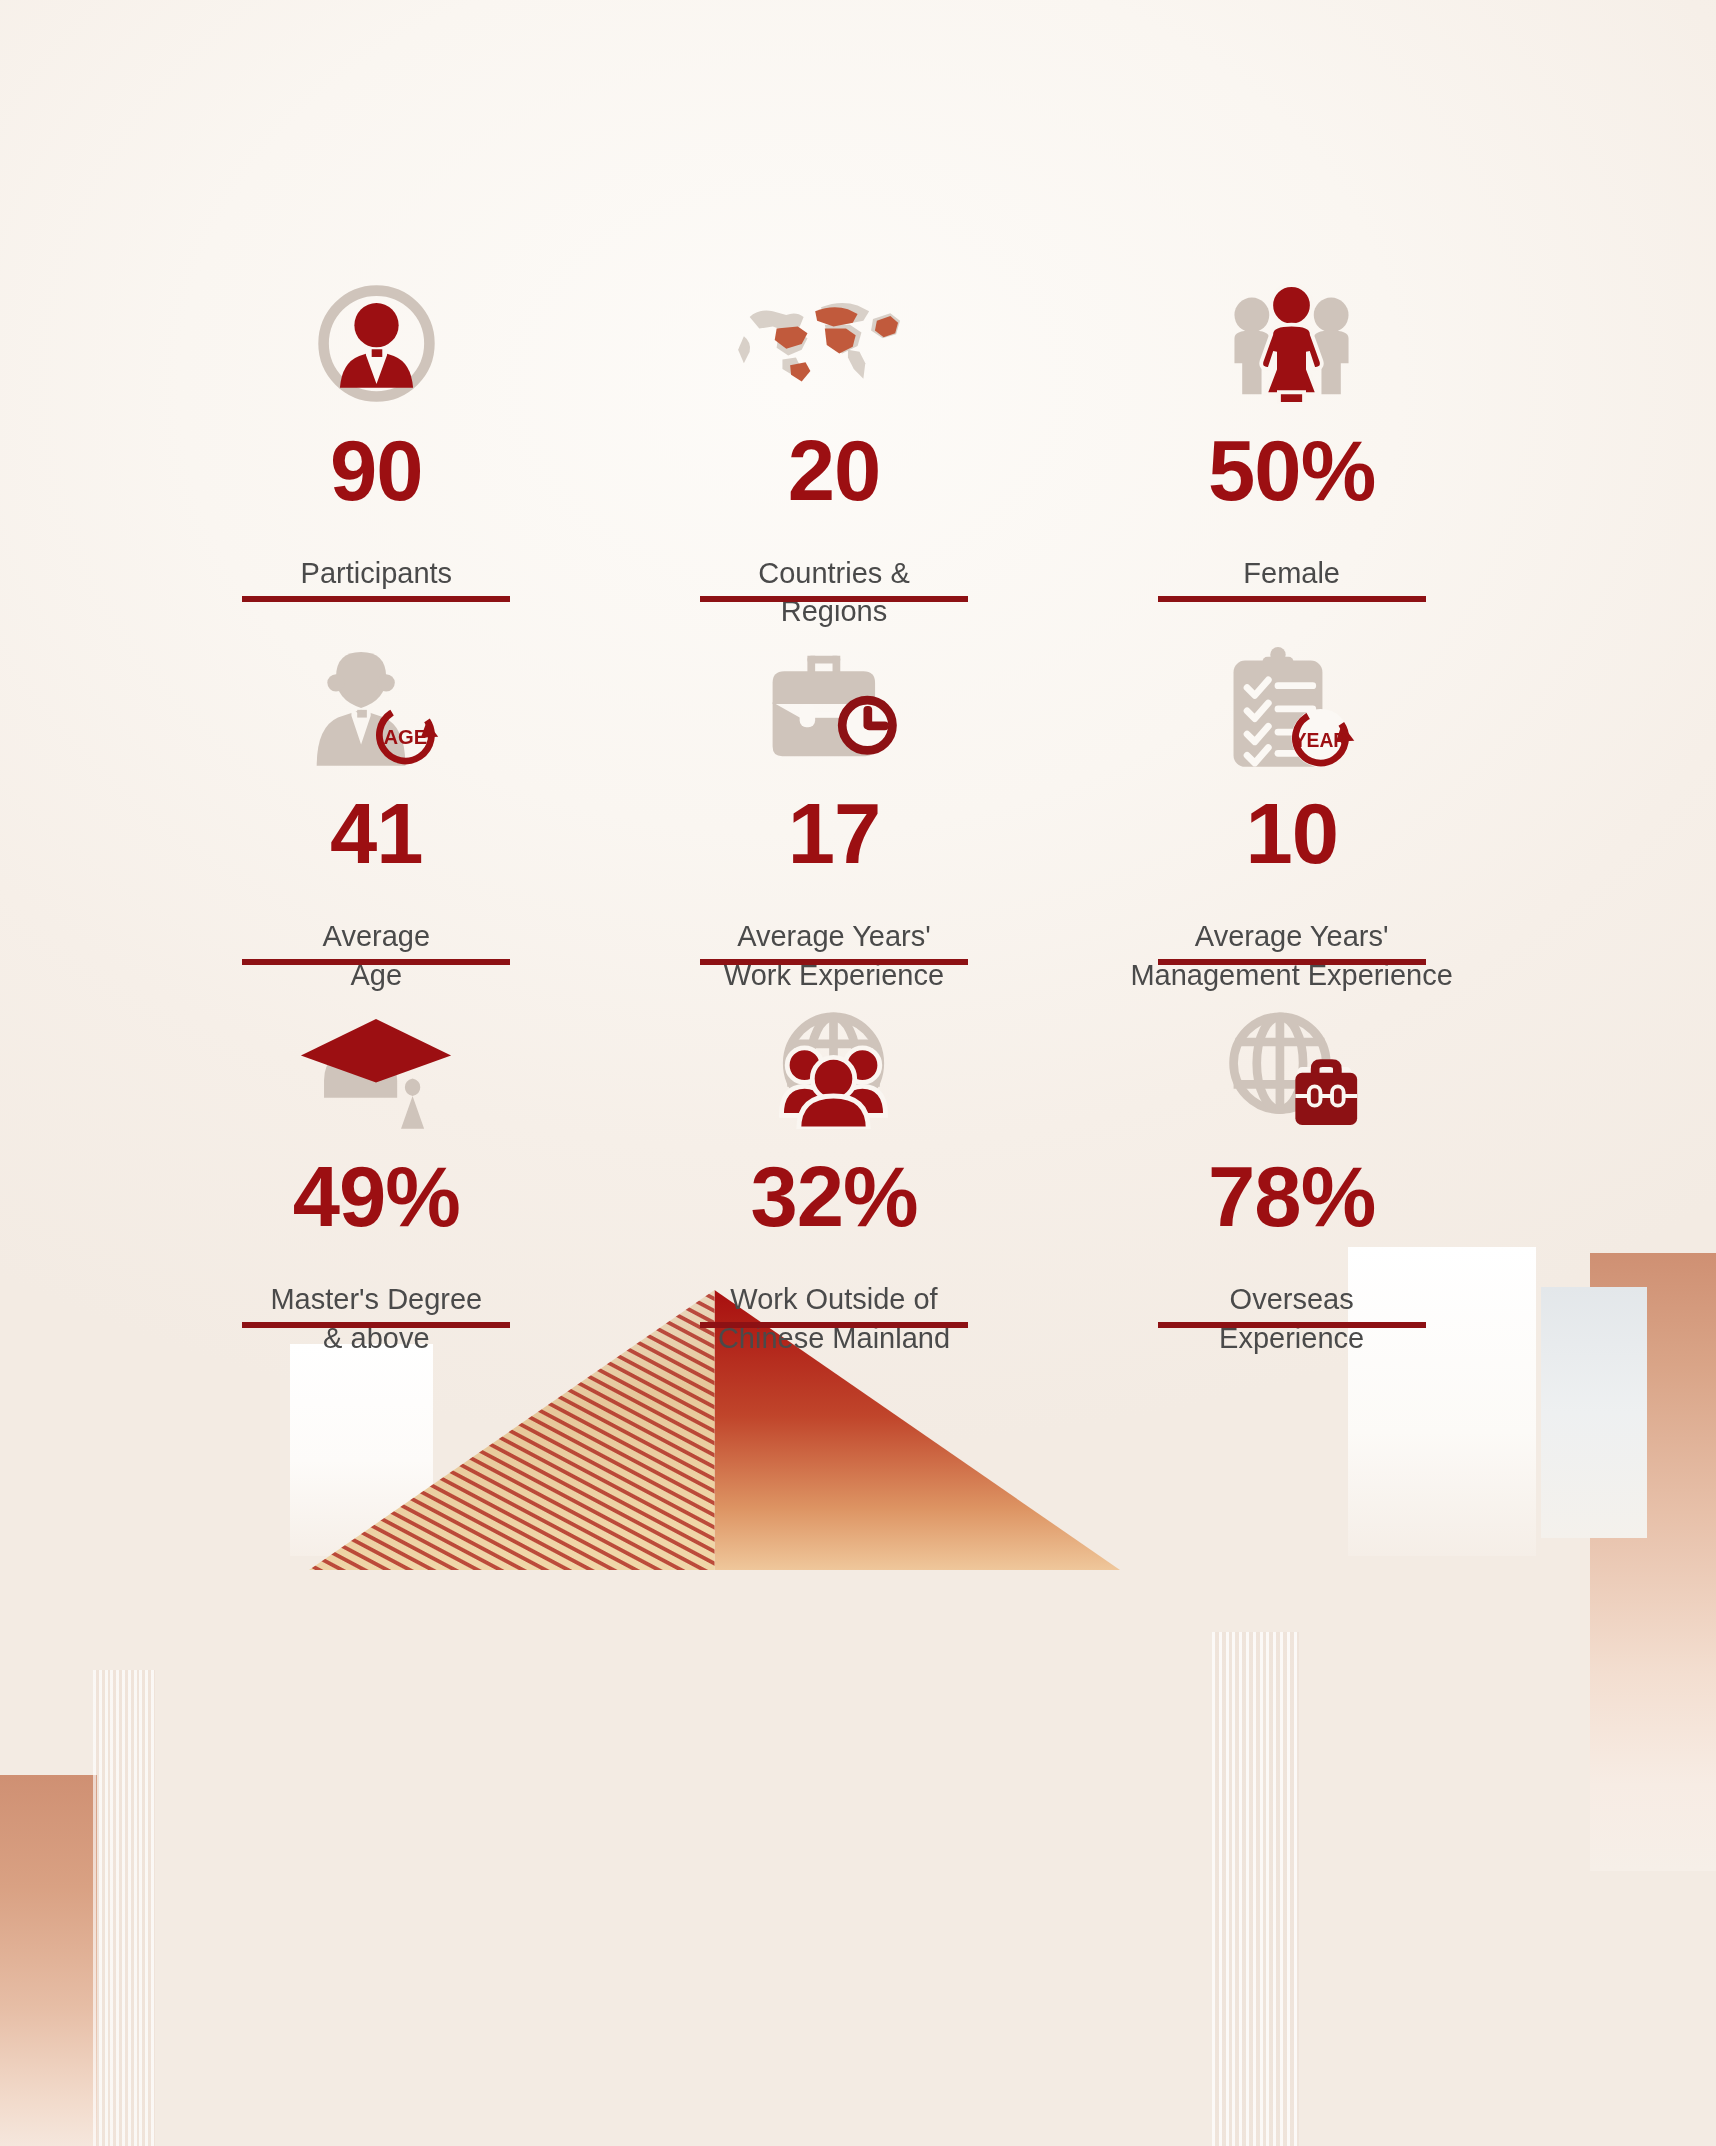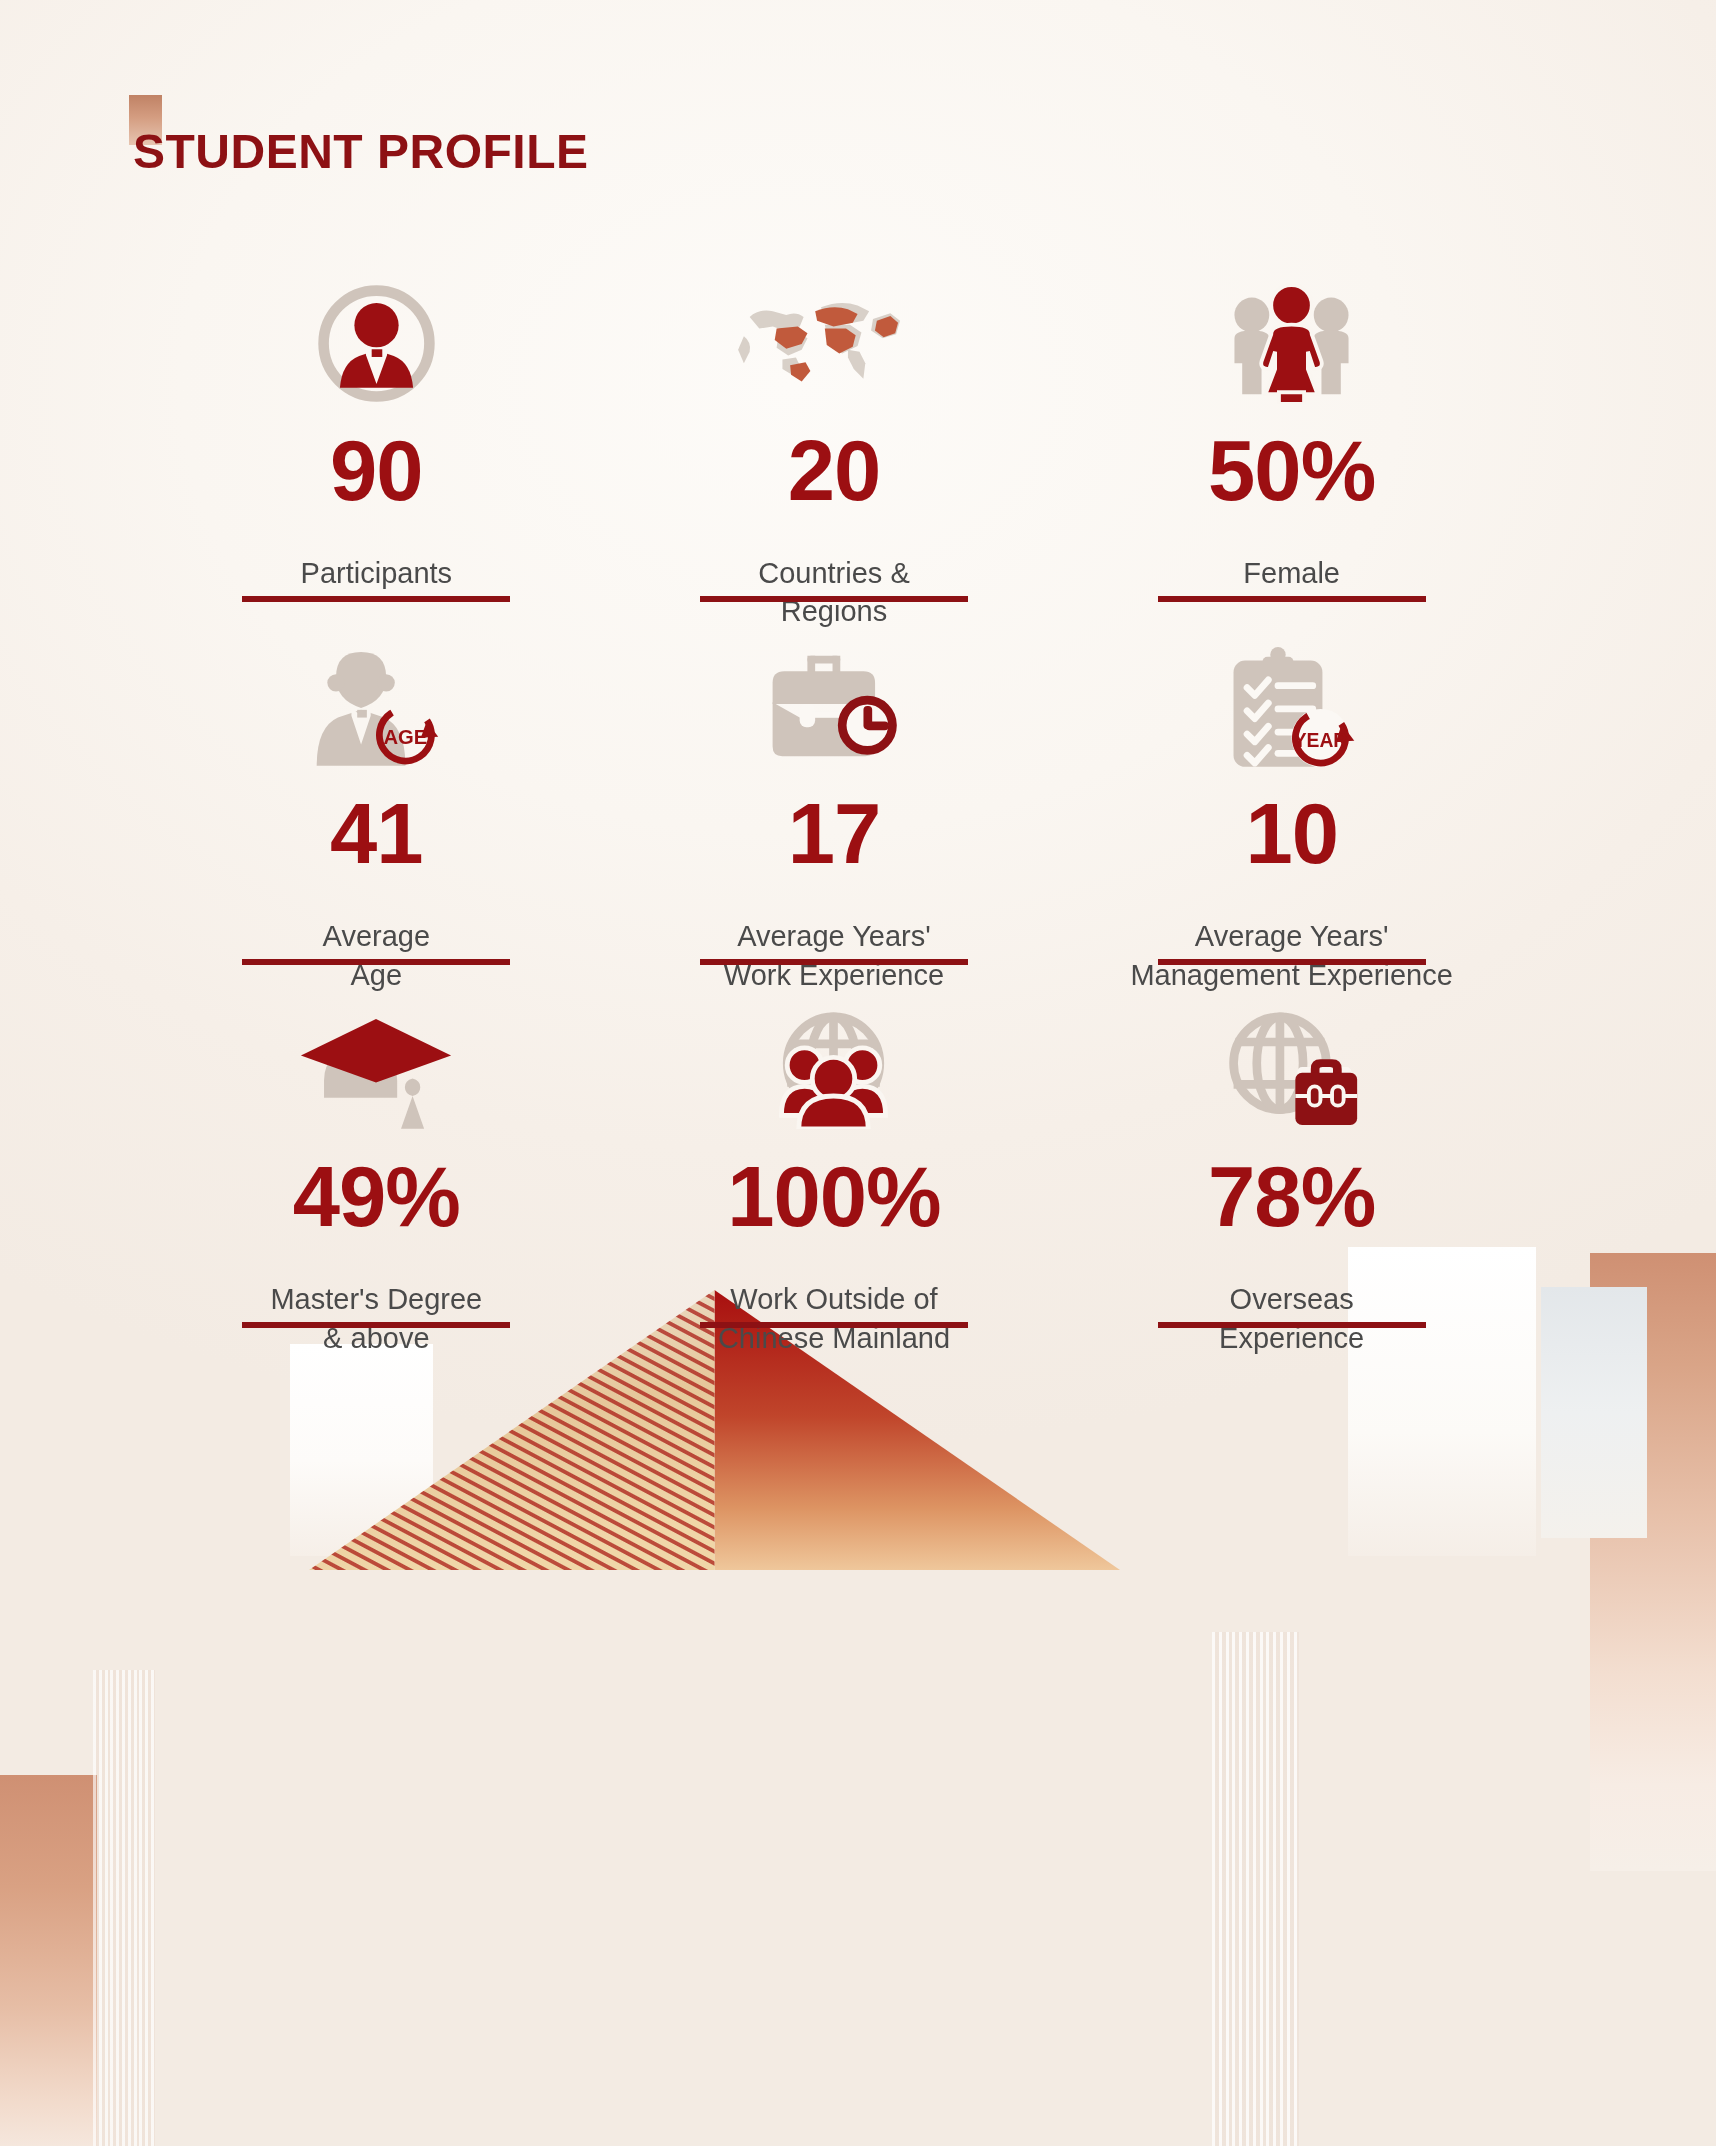--- a/index.html
+++ b/index.html
@@ -206,24 +206,20 @@
       </pattern>
     </defs>
     <polygon points="420,0 840,290 420,290" fill="url(#pyrRight)"></polygon>
     <polygon points="420,0 420,290 0,290" fill="url(#pyrLeft)"></polygon>
     <polygon points="420,0 420,290 0,290" fill="url(#pyrStripes)"></polygon>
   </svg>
 
   <div class="deco deco-stripes-left"></div>
   <div class="deco deco-stripes-right"></div>
 
-  <div class="header">
-    <div class="header-accent"></div>
-    <div class="page-title">STUDENT PROFILE</div>
-  </div>
 
   <div class="grid">
 
     <div class="cell r1 row1">
       <div class="icon-wrap">
         <svg width="127" height="127" viewBox="0 0 132 132">
           <circle cx="66" cy="66" r="55" fill="none" stroke="#cfc4bb" stroke-width="11"></circle>
           <circle cx="66" cy="47" r="23" fill="#9c0f12"></circle>
           <path d="M28 112 q2-26 20-33 l18 -6 l18 6 q18 7 20 33 z" fill="#9c0f12"></path>
           <path d="M55 70 l11 8 l11 -8 l0 8 l-11 30 l-11 -30 z" fill="#fbf8f4"></path>
@@ -398,21 +394,21 @@
           <g fill="#9c0f12" stroke="#faf6f1" stroke-width="5">
             <circle cx="40" cy="58" r="18"></circle>
             <path d="M16 110 q0 -30 24 -30 q24 0 24 30 z"></path>
             <circle cx="100" cy="58" r="18"></circle>
             <path d="M76 110 q0 -30 24 -30 q24 0 24 30 z"></path>
             <circle cx="70" cy="72" r="22"></circle>
             <path d="M34 124 q0 -34 36 -34 q36 0 36 34 z"></path>
           </g>
         </svg>
       </div>
-      <div class="stat-value">100%</div>
+      <div class="stat-value">32%</div>
       <div class="stat-label">Work Outside of
 Chinese Mainland</div>
       <div class="cell-rule"></div>
     </div>
 
     <div class="cell r3 row3">
       <div class="icon-wrap">
         <svg width="139" height="120" viewBox="0 0 144 124">
           <g fill="none" stroke="#cfc4bb" stroke-width="9">
             <circle cx="60" cy="56" r="48"></circle>

